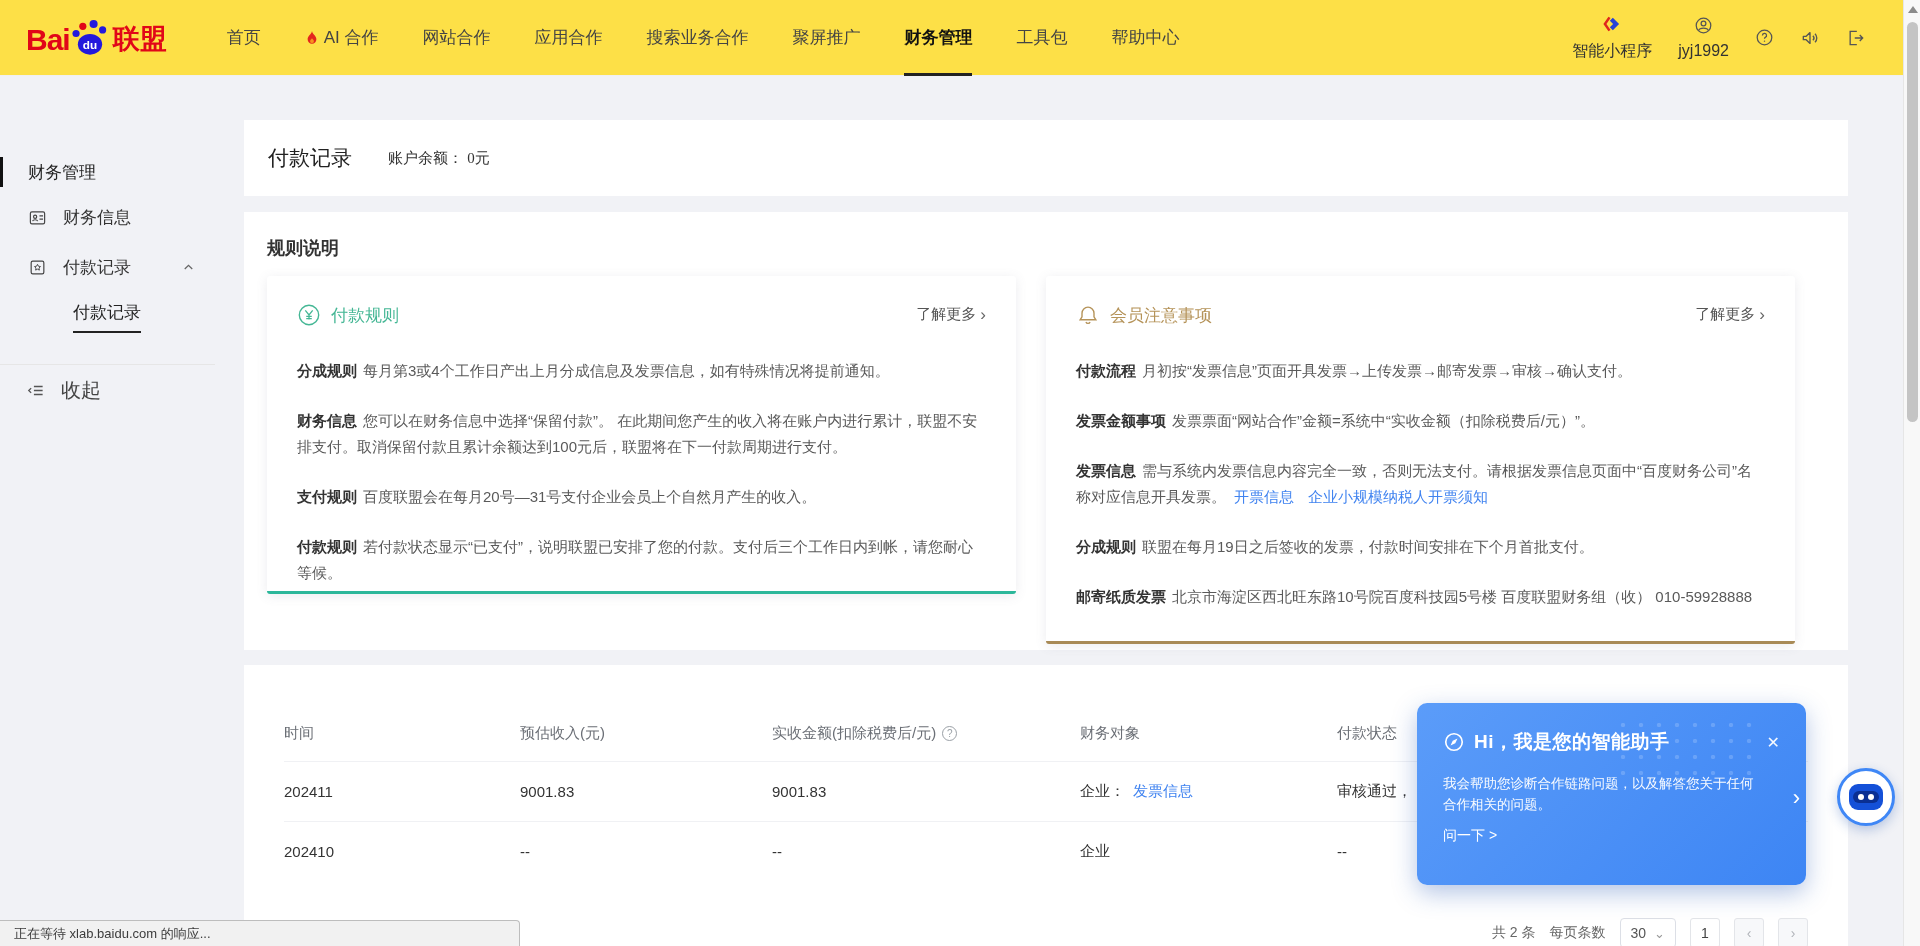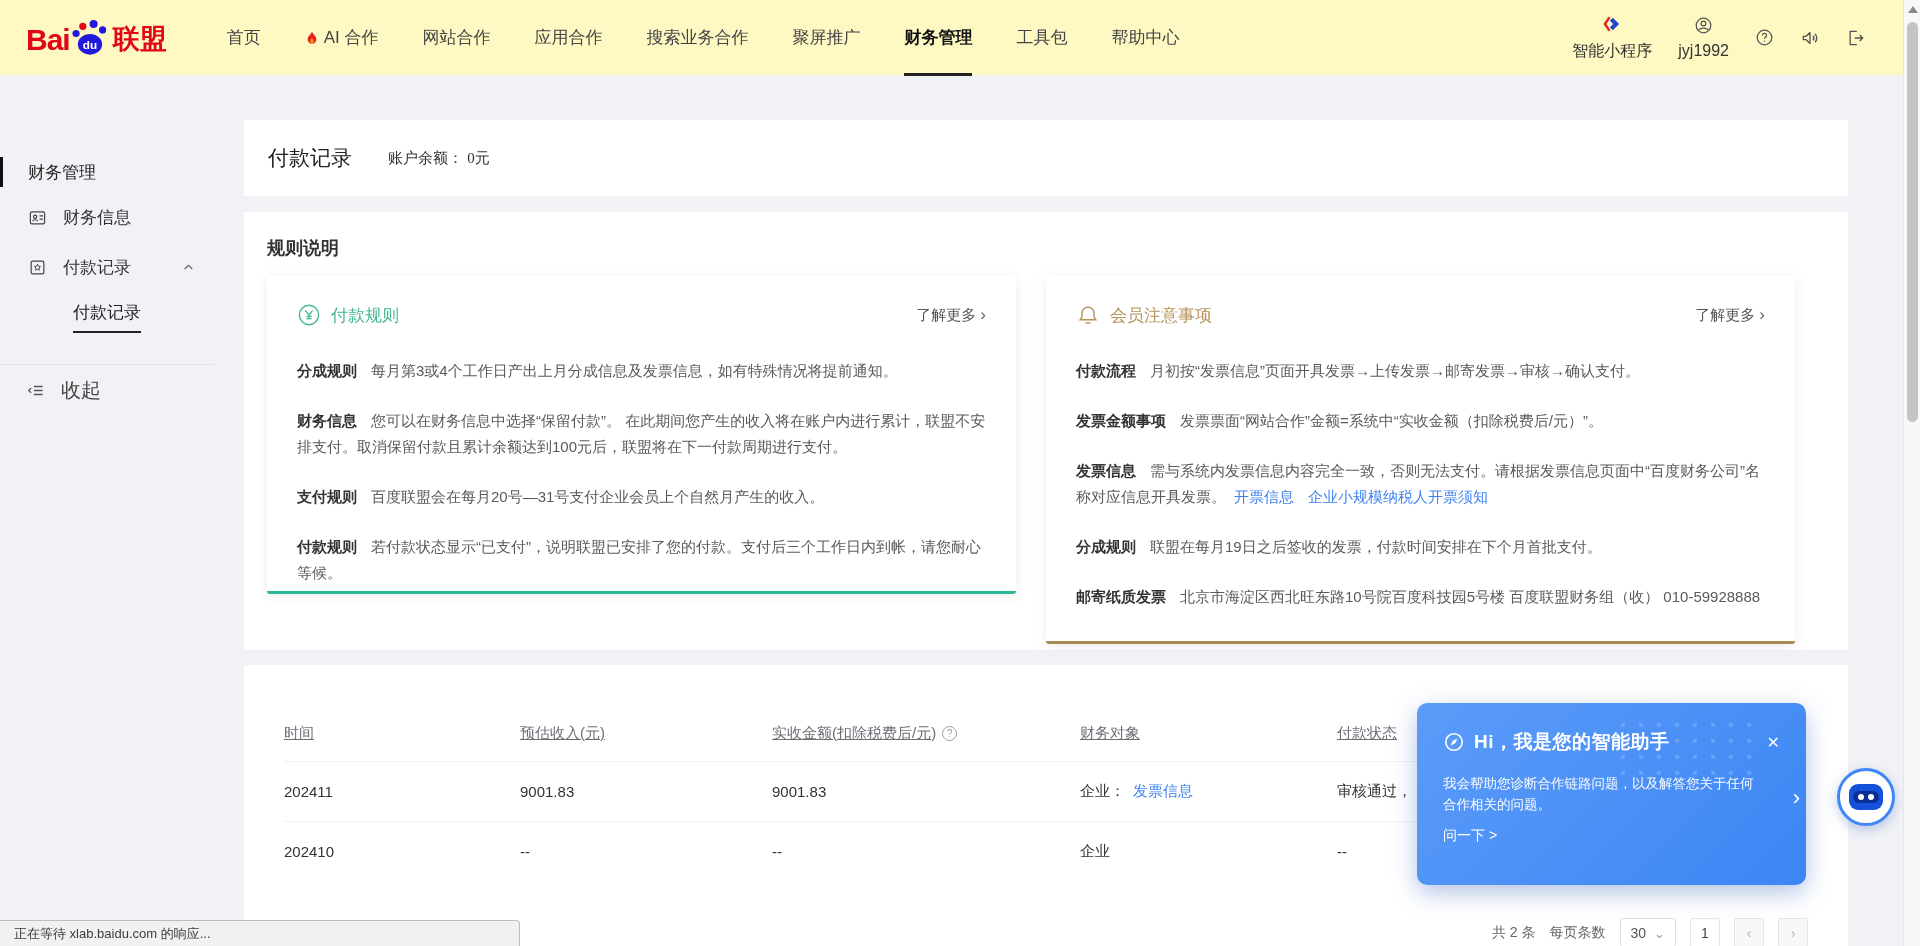--- a/index.html
+++ b/index.html
@@ -4,21 +4,21 @@
 <style>
   * { margin:0; padding:0; box-sizing:border-box; }
   html,body { width:1920px; height:946px; }
   body {
     font-family:"Liberation Sans","DejaVu Sans",sans-serif;
     background:#f1f2f6; color:#333; overflow:hidden; position:relative;
   }
   .viewport { position:absolute; inset:0; width:1920px; height:946px; overflow:hidden; }
 
   
-  .topnav{ position:absolute; top:0; left:0; width:1920px; height:76px; background:#fef9c3;
+  .topnav{ position:absolute; top:0; left:0; width:1920px; height:76px; background:#fde047;
            display:flex; align-items:center; border-bottom:1px solid #f0f0f0; z-index:30; }
   .logo{ display:flex; align-items:flex-end; margin-left:26px; cursor:pointer; }
   .logo-bai{ font-size:30px; font-weight:700; color:#e10618; letter-spacing:-1px; }
   .paw{ position:relative; width:36px; height:38px; margin:0 2px; }
   .logo-suffix{ font-size:27px; font-weight:700; color:#e10618; margin-left:3px; }
   .nav{ display:flex; margin-left:38px; height:76px; }
   .nav-item{ position:relative; display:flex; align-items:center; gap:5px; height:76px;
              padding:0 22px; font-size:17px; color:#444; cursor:pointer; white-space:nowrap; }
   .nav-item.active{ color:#111; font-weight:700; }
   .nav-item.active::after{ content:""; position:absolute; left:22px; right:22px; bottom:0;
@@ -54,31 +54,31 @@
   .rules-heading{ font-size:18px; color:#333; }
   .rule-cols{ display:flex; gap:30px; margin-top:16px; align-items:flex-start; }
   .rule-box{ width:749px; background:#fff; border-radius:3px; padding:26px 30px 0 30px;
              box-shadow:0 2px 12px rgba(95,101,120,.12); }
   .rule-box.green{ height:318px; border-bottom:3px solid #2cb79a; }
   .rule-box.gold{ height:368px; border-bottom:3px solid #a88a56; }
   .rule-box-head{ display:flex; align-items:center; height:26px; margin-bottom:30px; }
   .rule-box-title{ display:flex; align-items:center; gap:10px; font-size:17px; }
   .rule-box.green .rule-box-title{ color:#45b795; }
   .rule-box.gold  .rule-box-title{ color:#b59359; }
-  .more-link{ margin-left:auto; font-size:15px; color:#555; cursor:pointer; display:flex; align-items:center; gap:4px; }
+  .more-link{ margin-left:auto; font-size:15px; color:#555; cursor:pointer; display:flex; align-items:flex-start; gap:4px; }
   .more-link .chev{ font-size:17px; color:#666; }
   .rule-line{ font-size:15px; line-height:26px; color:#5a5a5a; margin-bottom:24px; }
-  .rule-line b{ color:#333; font-weight:700; margin-right:14px; }
+  .rule-line b{ color:#333; font-weight:700; margin-right:6px; }
   .inline-link{ color:#4083f0; cursor:pointer; text-decoration:none; margin-left:14px; }
   .inline-link:first-of-type{ margin-left:8px; }
 
   
   .table-card{ top:665px; height:290px; padding:40px 40px 0 40px; }
   .trow{ display:grid; grid-template-columns:236px 252px 308px 257px 1fr; align-items:center; }
-  .thead{ height:56px; color:#6b6f76; font-size:15px;text-decoration:underline; }
+  .thead{ height:56px; color:#6b6f76; font-size:15px; }
   .tbody-row{ height:60px; border-top:1px solid #f0f1f4; font-size:15px; color:#333; }
   .qmark{ display:inline-flex; align-items:center; justify-content:center; width:15px; height:15px;
           border:1px solid #9aa0a6; border-radius:50%; font-size:10px; color:#9aa0a6; margin-left:6px;
           vertical-align:1px; cursor:pointer; }
   .pagination{ position:absolute; left:40px; right:40px; top:250px; height:36px;
                display:flex; align-items:center; justify-content:flex-end; gap:14px; font-size:14px; color:#666; }
   .pp-select{ display:inline-flex; align-items:center; gap:8px; border:1px solid #dcdfe6; border-radius:4px;
               height:30px; padding:0 10px; color:#555; cursor:pointer; background:#fff; }
   .pp-select .caret{ font-size:13px; color:#999; }
   .page-btn{ min-width:30px; height:30px; display:inline-flex; align-items:center; justify-content:center;

